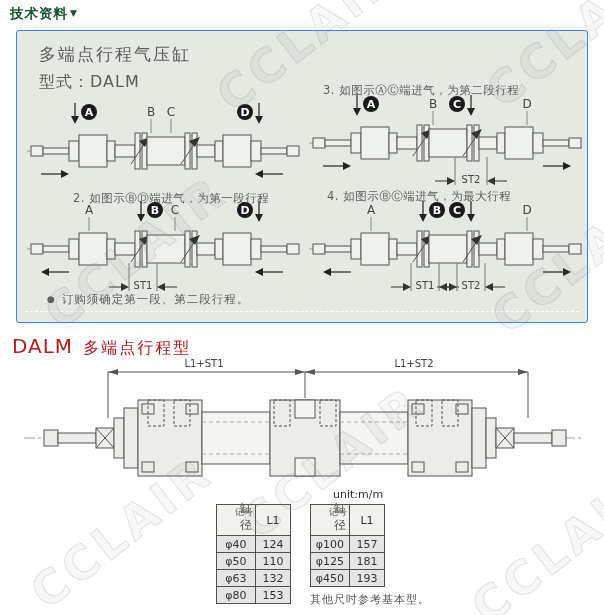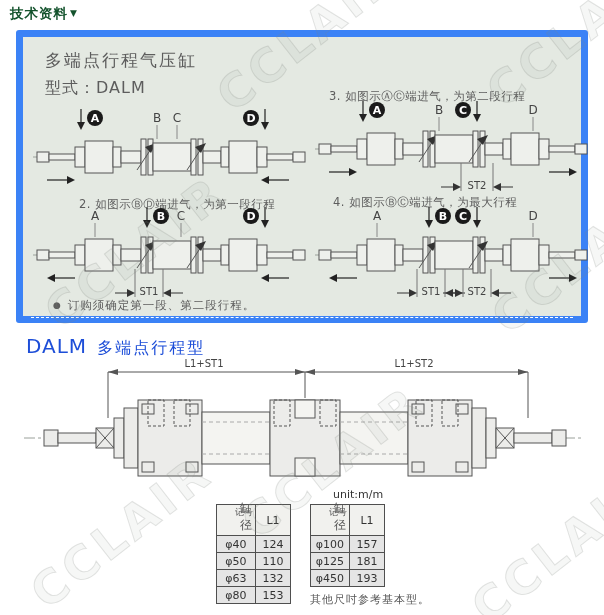--- a/index.html
+++ b/index.html
@@ -21,21 +21,21 @@
   
   .hdr{
     left:10px; top:5px; z-index:2;
     color:#14532d; font-size:13.5px; font-weight:bold; letter-spacing:1px;
     cursor:pointer;
   }
   .hdr .caret{font-size:9px; vertical-align:2px; margin-left:2px;}
   
   .panel{
     left:16px; top:30px; width:572px; height:293px; z-index:1;
-    background:#e4e9e2; border:7px solid #3b82f6; border-radius:3px;
+    background:#e4e9e2; border:1px solid #3b82f6; border-radius:3px;
     box-sizing:border-box;
   }
   .panel .title{
     position:absolute; left:22px; top:12px;
     font-size:17px; color:#5d5d5d; letter-spacing:2px;
   }
   .panel .model{
     position:absolute; left:22px; top:41px;
     font-size:16px; color:#5d5d5d; letter-spacing:1px;
   }
@@ -48,21 +48,21 @@
     letter-spacing:1px;
   }
   .note .bullet{font-size:9px; margin-right:6px; vertical-align:1px;}
   .dashline{
     position:absolute; left:8px; right:8px; top:280px; height:0;
     border-top:1px dashed #ffffff;
   }
   .dsvg{position:absolute;}
   
   .dalm-head{
-    left:26px; top:334px; z-index:1; color:#1d4ed8;
+    left:12px; top:334px; z-index:1; color:#b91c1c;
   }
   .dalm-head .m{font-size:20px; letter-spacing:1px;}
   .dalm-head .t{font-size:16px; letter-spacing:2px; margin-left:10px;}
   .unit{left:333px; top:488px; z-index:1; font-size:11px; color:#333;}
   .footnote{left:310px; top:592px; z-index:1; font-size:11px; color:#555; letter-spacing:1px;}
   
   table.dtable{
     position:absolute; z-index:1; border-collapse:collapse;
     font-size:11px; color:#333; background:#e5e5e5;
   }

